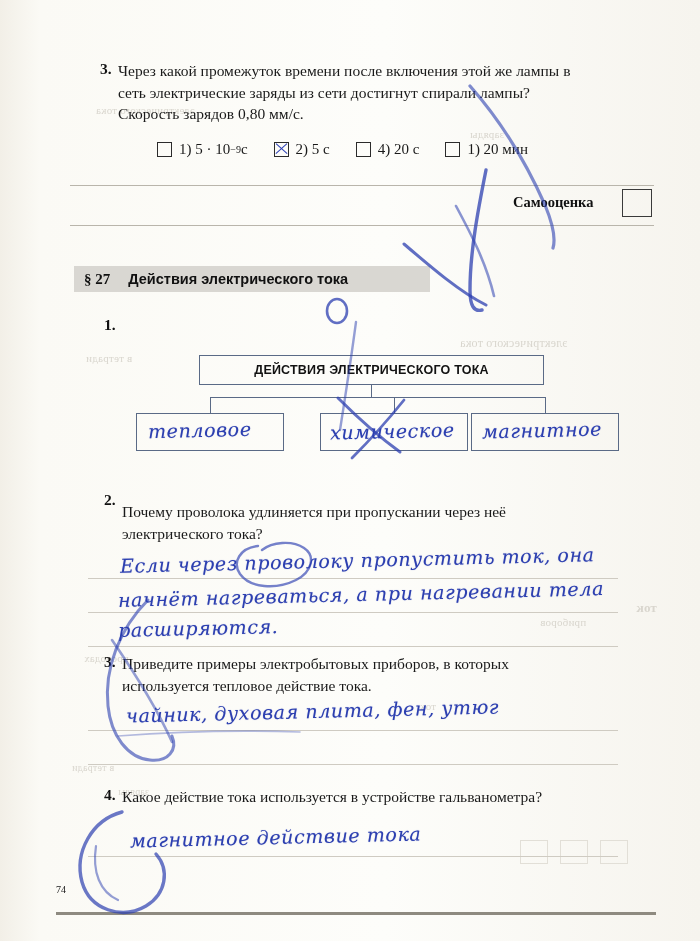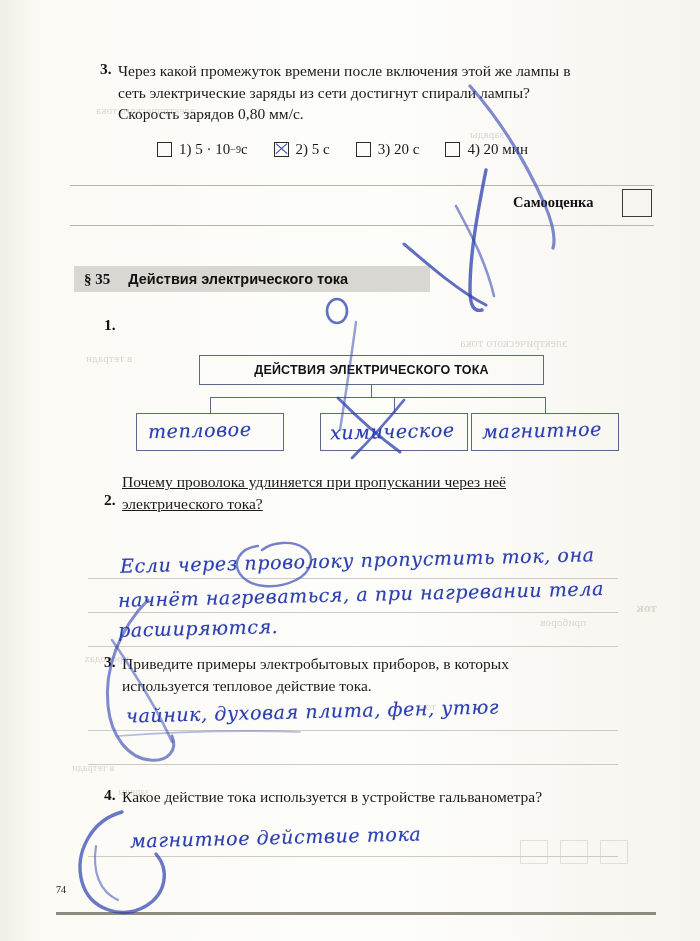--- a/index.html
+++ b/index.html
@@ -257,35 +257,35 @@
         <span>1) 5 · 10</span>
           <span class="sup">−9</span>
           <span> с</span>
       </div>
       <div class="opt">
         <span class="cbox checked"></span>
         <span>2) 5 с</span>
       </div>
       <div class="opt">
         <span class="cbox"></span>
-        <span>3) 20 с</span>
+        <span>4) 20 с</span>
       </div>
       <div class="opt">
         <span class="cbox"></span>
-        <span>4) 20 мин</span>
+        <span>1) 20 мин</span>
       </div>
     </div>
 
     <div class="rule" style="left:70px; top:185px; width:584px;"></div>
     <div class="selfassess-label" style="left:513px; top:194px;">Самооценка</div>
     <div class="selfassess-box" style="left:622px; top:189px;"></div>
     <div class="rule" style="left:70px; top:225px; width:584px;"></div>
 
     <div class="sect">
-      <span class="num">§ 35</span>
+      <span class="num">§ 27</span>
       <span class="title">Действия электрического тока</span>
     </div>
 
     <div class="qnum" style="left:104px; top:316px;">1.</div>
 
     <div class="node root">ДЕЙСТВИЯ ЭЛЕКТРИЧЕСКОГО ТОКА</div>
 
     <div class="conn" style="left:371px; top:385px; width:1.2px; height:12px;"></div>
 
     <div class="conn" style="left:210px; top:397px; width:336px; height:1.2px;"></div>
@@ -296,21 +296,21 @@
 
     <div class="node leaf leaf1"></div>
     <div class="node leaf leaf2"></div>
     <div class="node leaf leaf3"></div>
 
     <div class="hw" style="left:148px; top:419px;">тепловое</div>
     <div class="hw" style="left:330px; top:420px;">химическое</div>
     <div class="hw" style="left:482px; top:419px;">магнитное</div>
 
     <div class="qnum" style="left:104px; top:491px;">2.</div>
-    <div class="qtext" style="left:122px; top:471px; width:450px;text-decoration:underline;">Почему проволока удлиняется при пропускании через неё электрического тока?</div>
+    <div class="qtext" style="left:122px; top:501px; width:450px;">Почему проволока удлиняется при пропускании через неё электрического тока?</div>
 
     <div class="guide" style="left:88px; top:578px; width:530px;"></div>
     <div class="guide" style="left:88px; top:612px; width:530px;"></div>
     <div class="guide" style="left:88px; top:646px; width:530px;"></div>
 
     <div class="hw" style="left:120px; top:549px;">Если через проволоку пропустить ток, она</div>
     <div class="hw" style="left:118px; top:583px;">начнёт нагреваться, а при нагревании тела</div>
     <div class="hw" style="left:118px; top:617px;">расширяются.</div>
 
     <div class="qnum" style="left:104px; top:653px;">3.</div>

